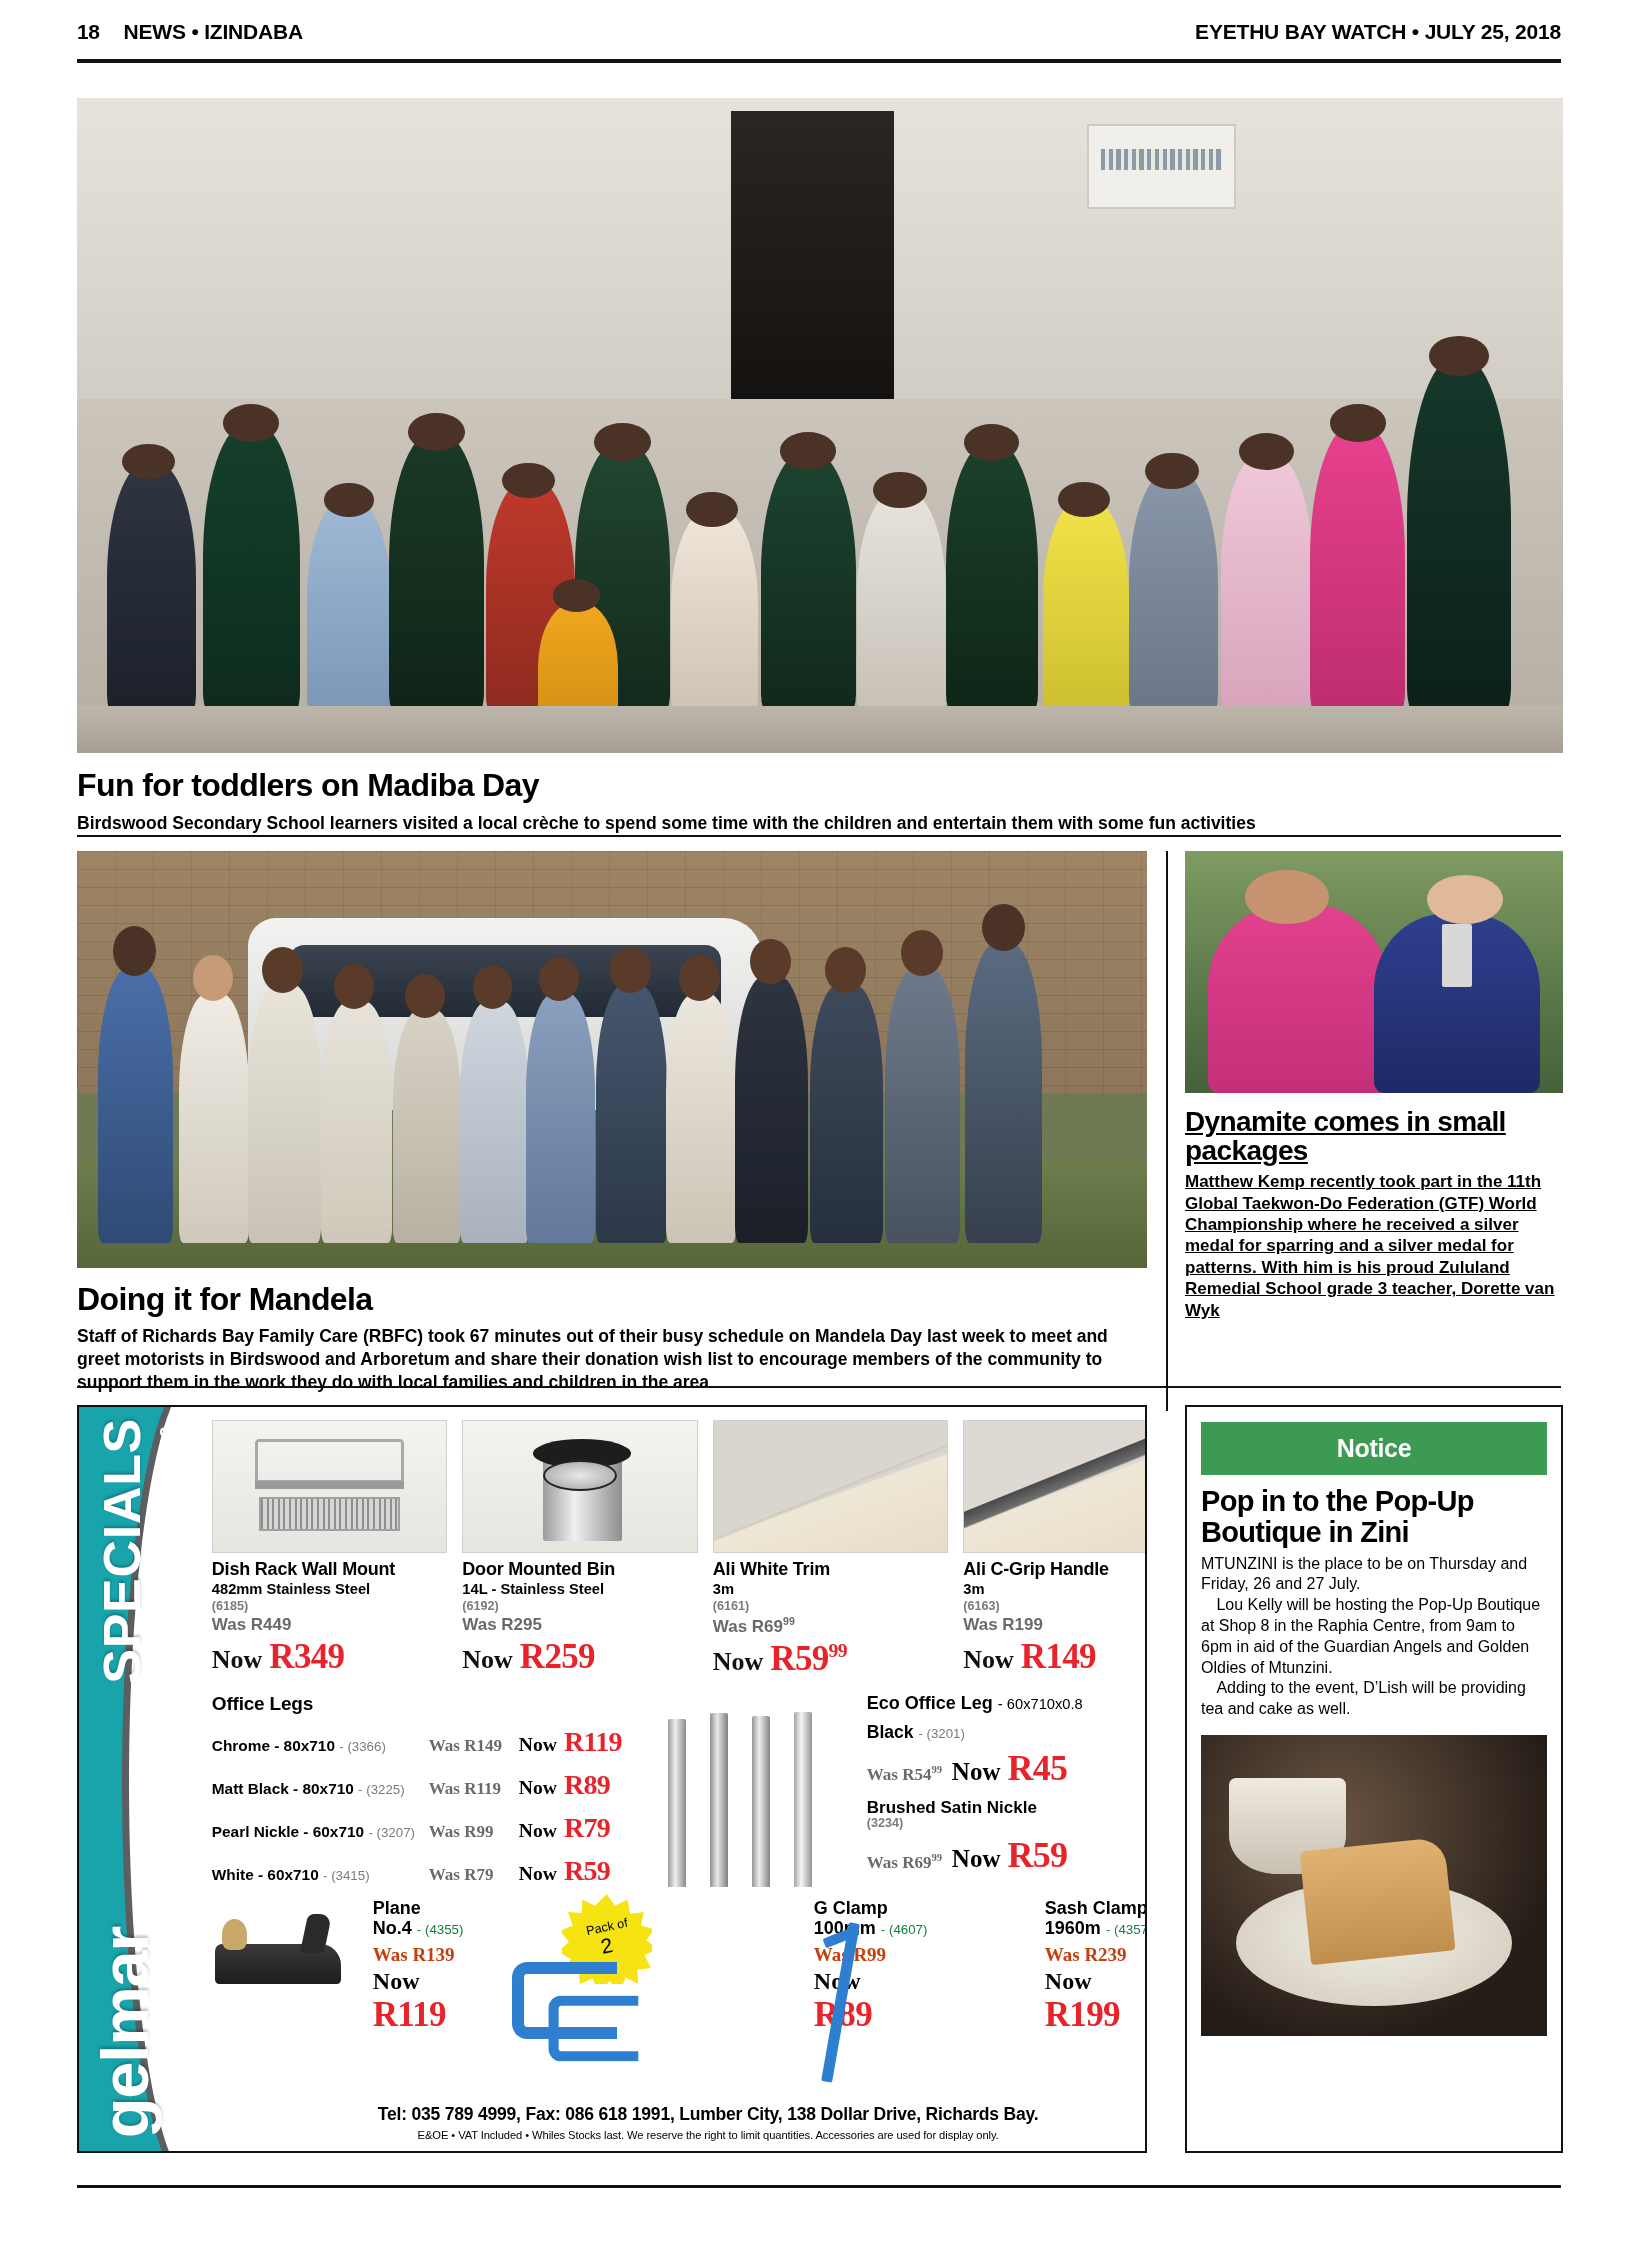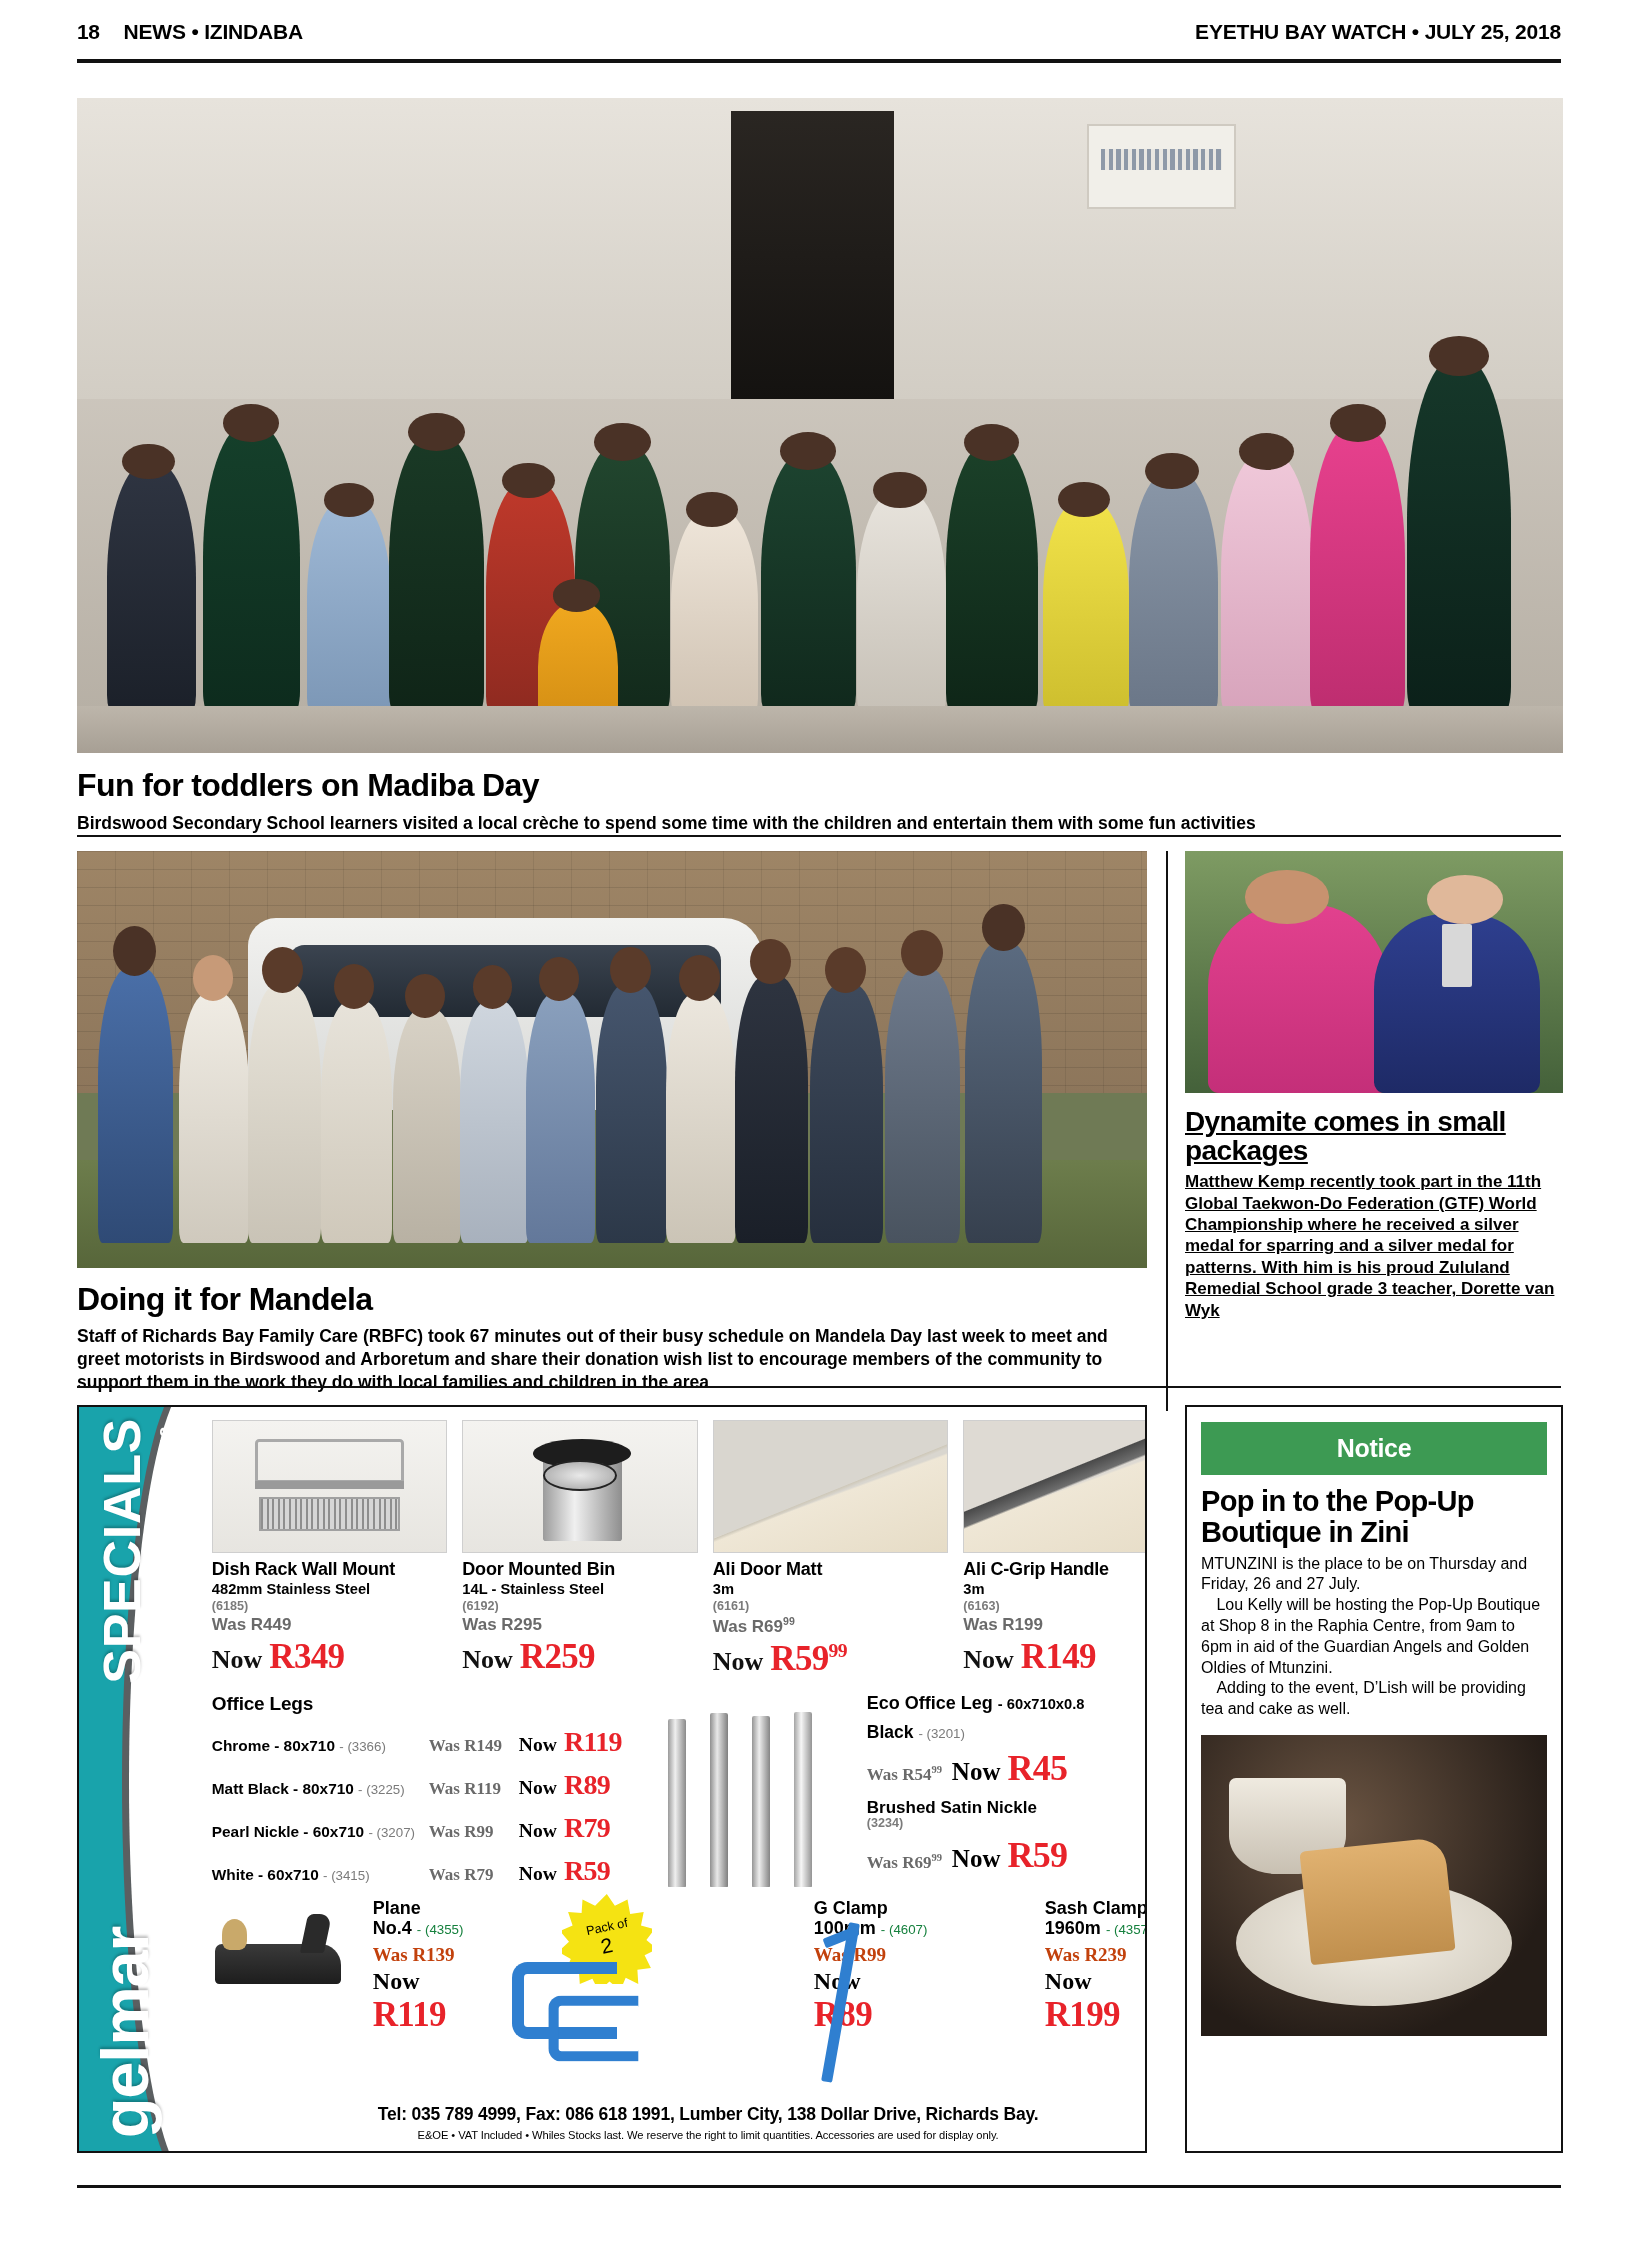--- a/index.html
+++ b/index.html
@@ -149,21 +149,21 @@
   .rwas { font-size:17px; font-weight:bold; color:#6a6a6a; width:90px;
     font-family:"Liberation Serif", serif; }
   .rnow { font-size:19.6px; font-weight:bold; font-family:"Liberation Serif", serif; margin-right:7px; }
   .rval { font-size:28px; font-weight:bold; color:#e8232a; font-family:"Liberation Serif", serif; letter-spacing:-0.7px; }
 
   .legs-pics { width:210px; position:relative; }
   .leg-pic { position:absolute; bottom:0; width:18px; border-radius:2.1px 2.1px 0.7px 0.7px; }
 
   .legs-right { flex:1; padding-left:7px; position:relative; }
   .eco-title { font-size:18px; font-weight:bold; }
-  .eco-title .dim { font-size:14.7px; font-weight:bold; }
+  .eco-title .dim { font-size:14.7px; font-weight:normal; }
   .eco-sub { font-size:17.5px; font-weight:bold; margin-top:8.4px; }
   .eco-sub .lcode { font-weight:normal; color:#7b7b7b; font-size:13.3px; }
   .eco-sub2 { font-size:17px; font-weight:bold; margin-top:9.8px; line-height:1.05; }
   .eco-code { font-size:12.6px; color:#7b7b7b; }
   .ecoline { display:flex; align-items:baseline; margin-top:4.2px; }
 
   
   .tools { display:flex; margin-top:11px; position:relative; }
   .tcell { position:relative; }
   .tname { font-size:18px; font-weight:bold; line-height:1.12; }
@@ -375,21 +375,21 @@
             <span class="now-lbl">Now</span>
             <span class="now-val">R259</span>
           </div>
         </div>
 
         <div class="pcell">
           <div class="pimg">
             <div style="position:absolute;inset:0;background:linear-gradient(160deg,#d9d6cf 0%,#d9d6cf 54%,#efe7d6 55%,#e6dcc6 100%)"></div>
             <div style="position:absolute;left:0;top:0;width:100%;height:100%;background:linear-gradient(158deg,transparent 52%,#cfc9ba 52.4%,transparent 54%)"></div>
           </div>
-          <div class="pname">Ali Door Matt</div>
+          <div class="pname">Ali White Trim</div>
           <div class="pspec">3m</div>
           <div class="pcode">(6161)</div>
           <div class="pwas"><span>Was R69</span><sup>99</sup></div>
           <div class="pnow">
             <span class="now-lbl">Now</span>
             <span class="now-val"><span>R59</span><sup>99</sup></span>
           </div>
         </div>
 
         <div class="pcell">

